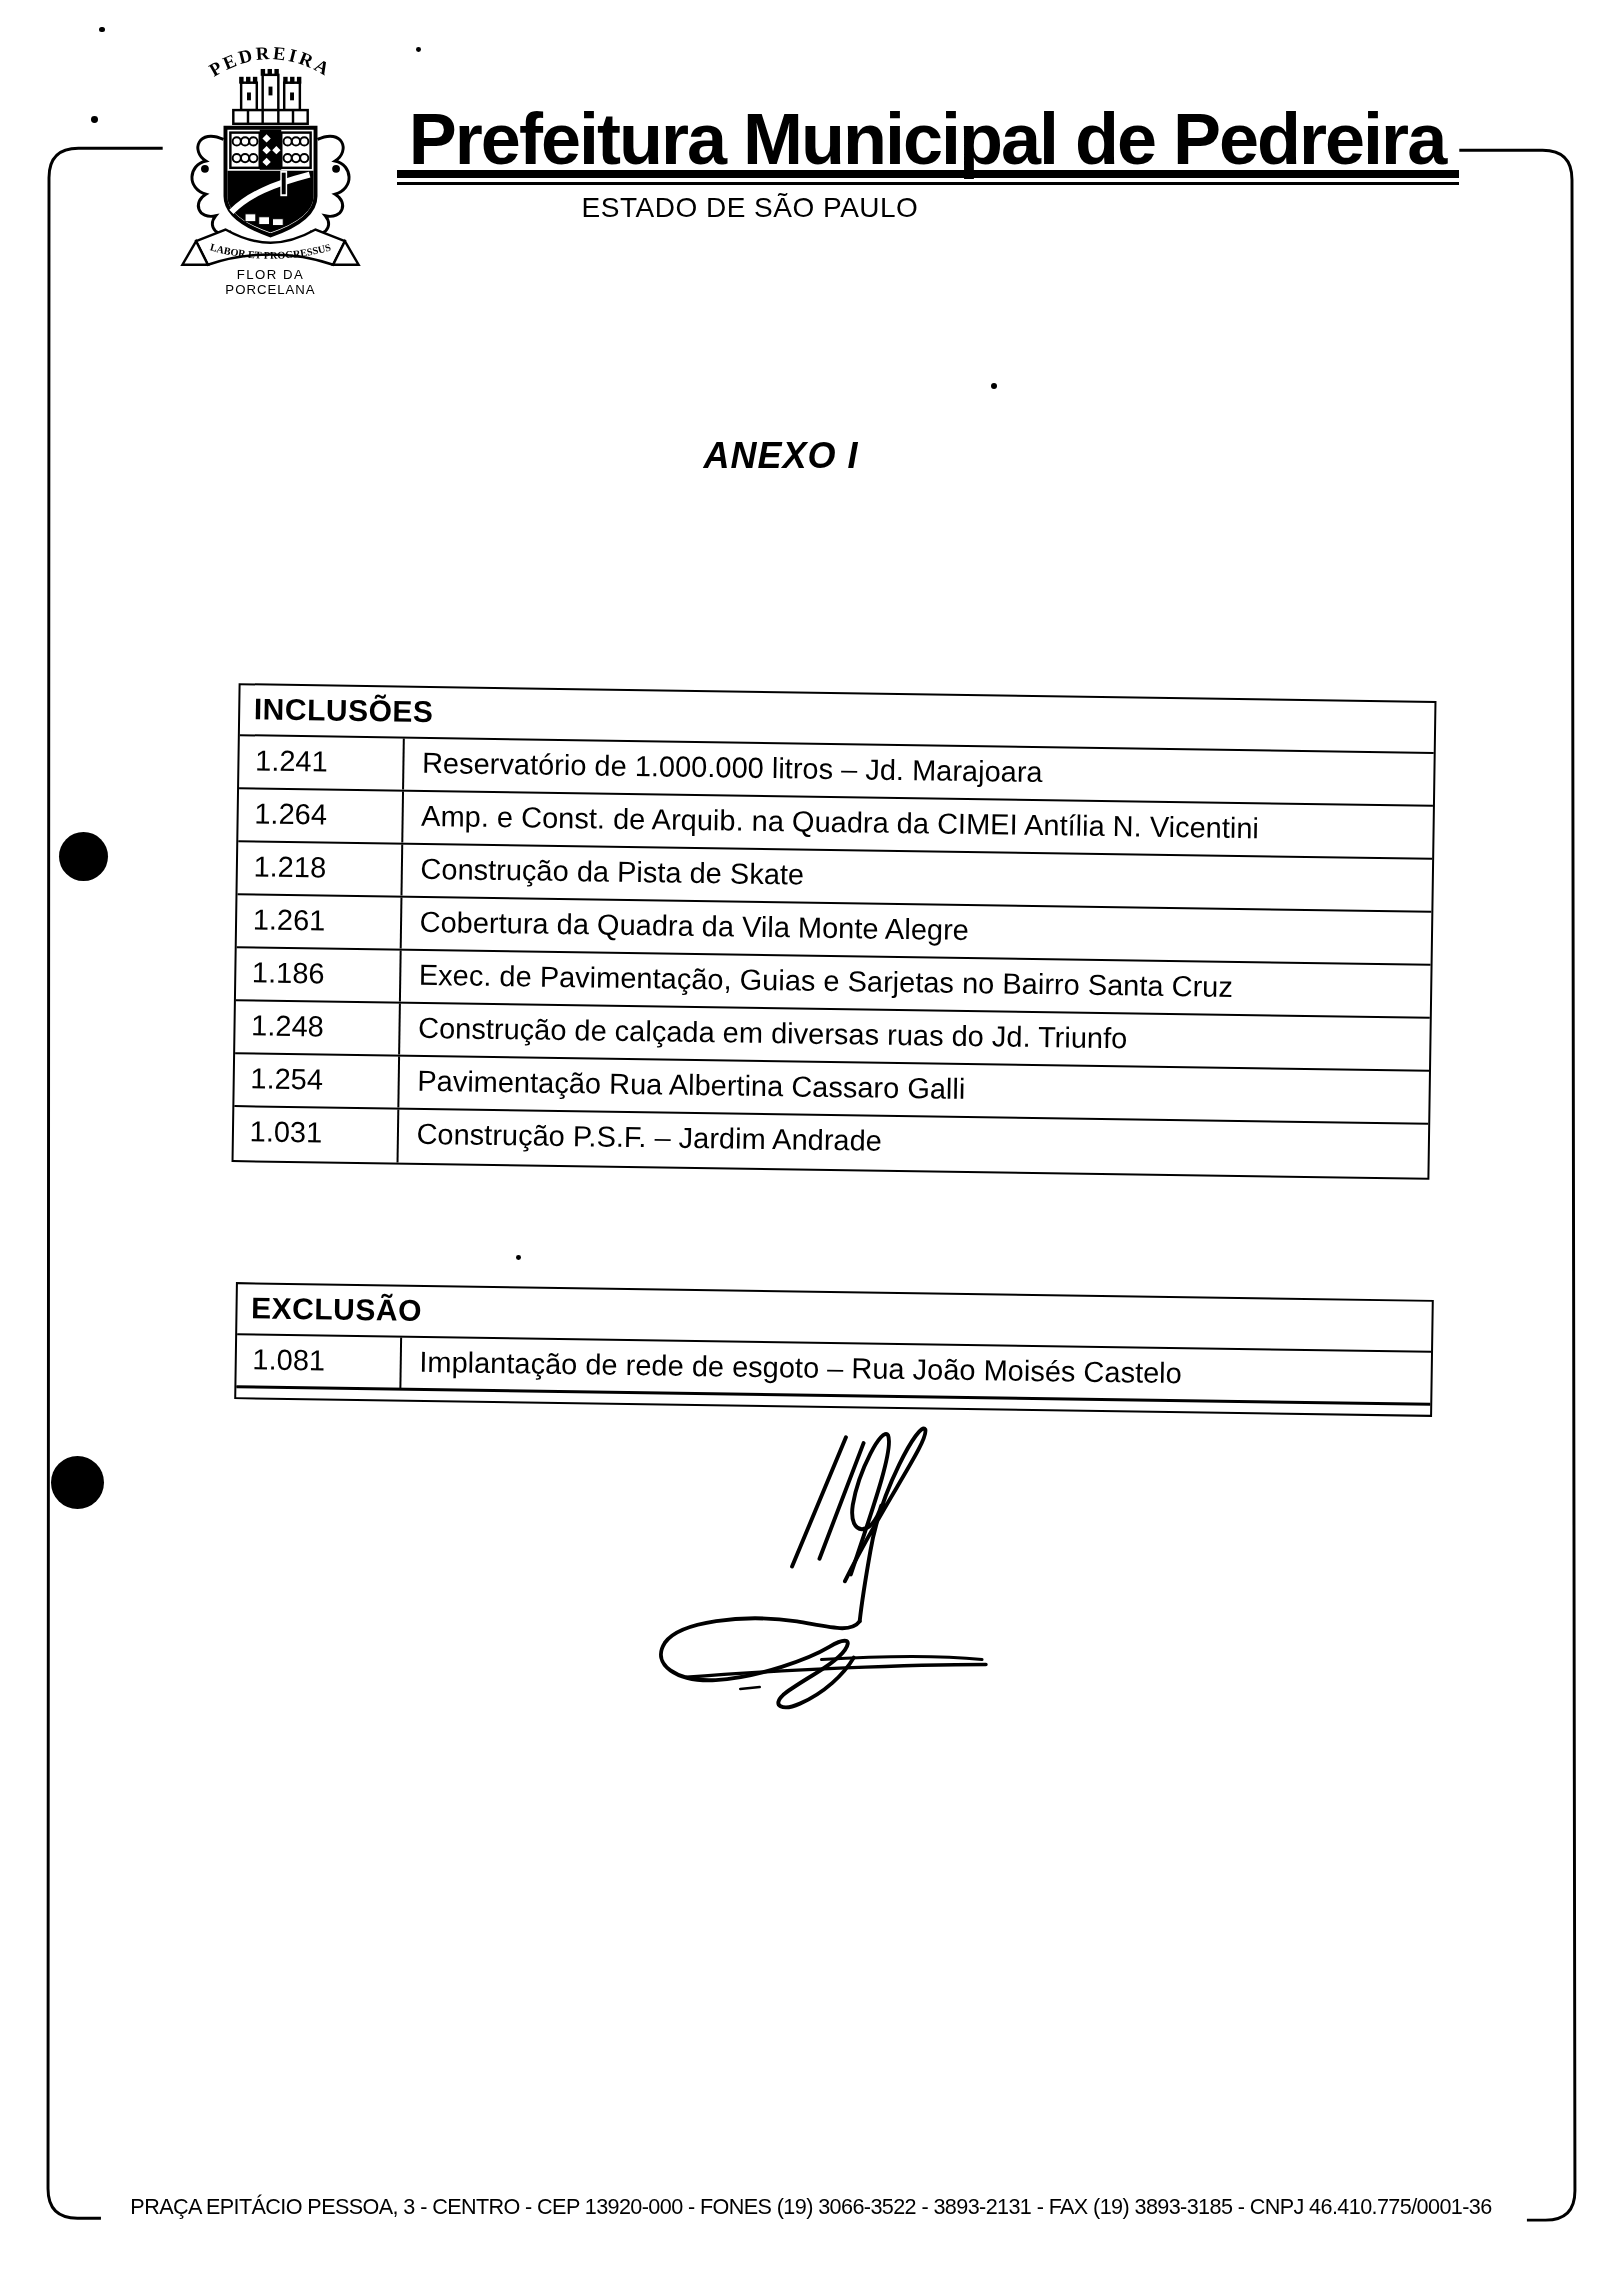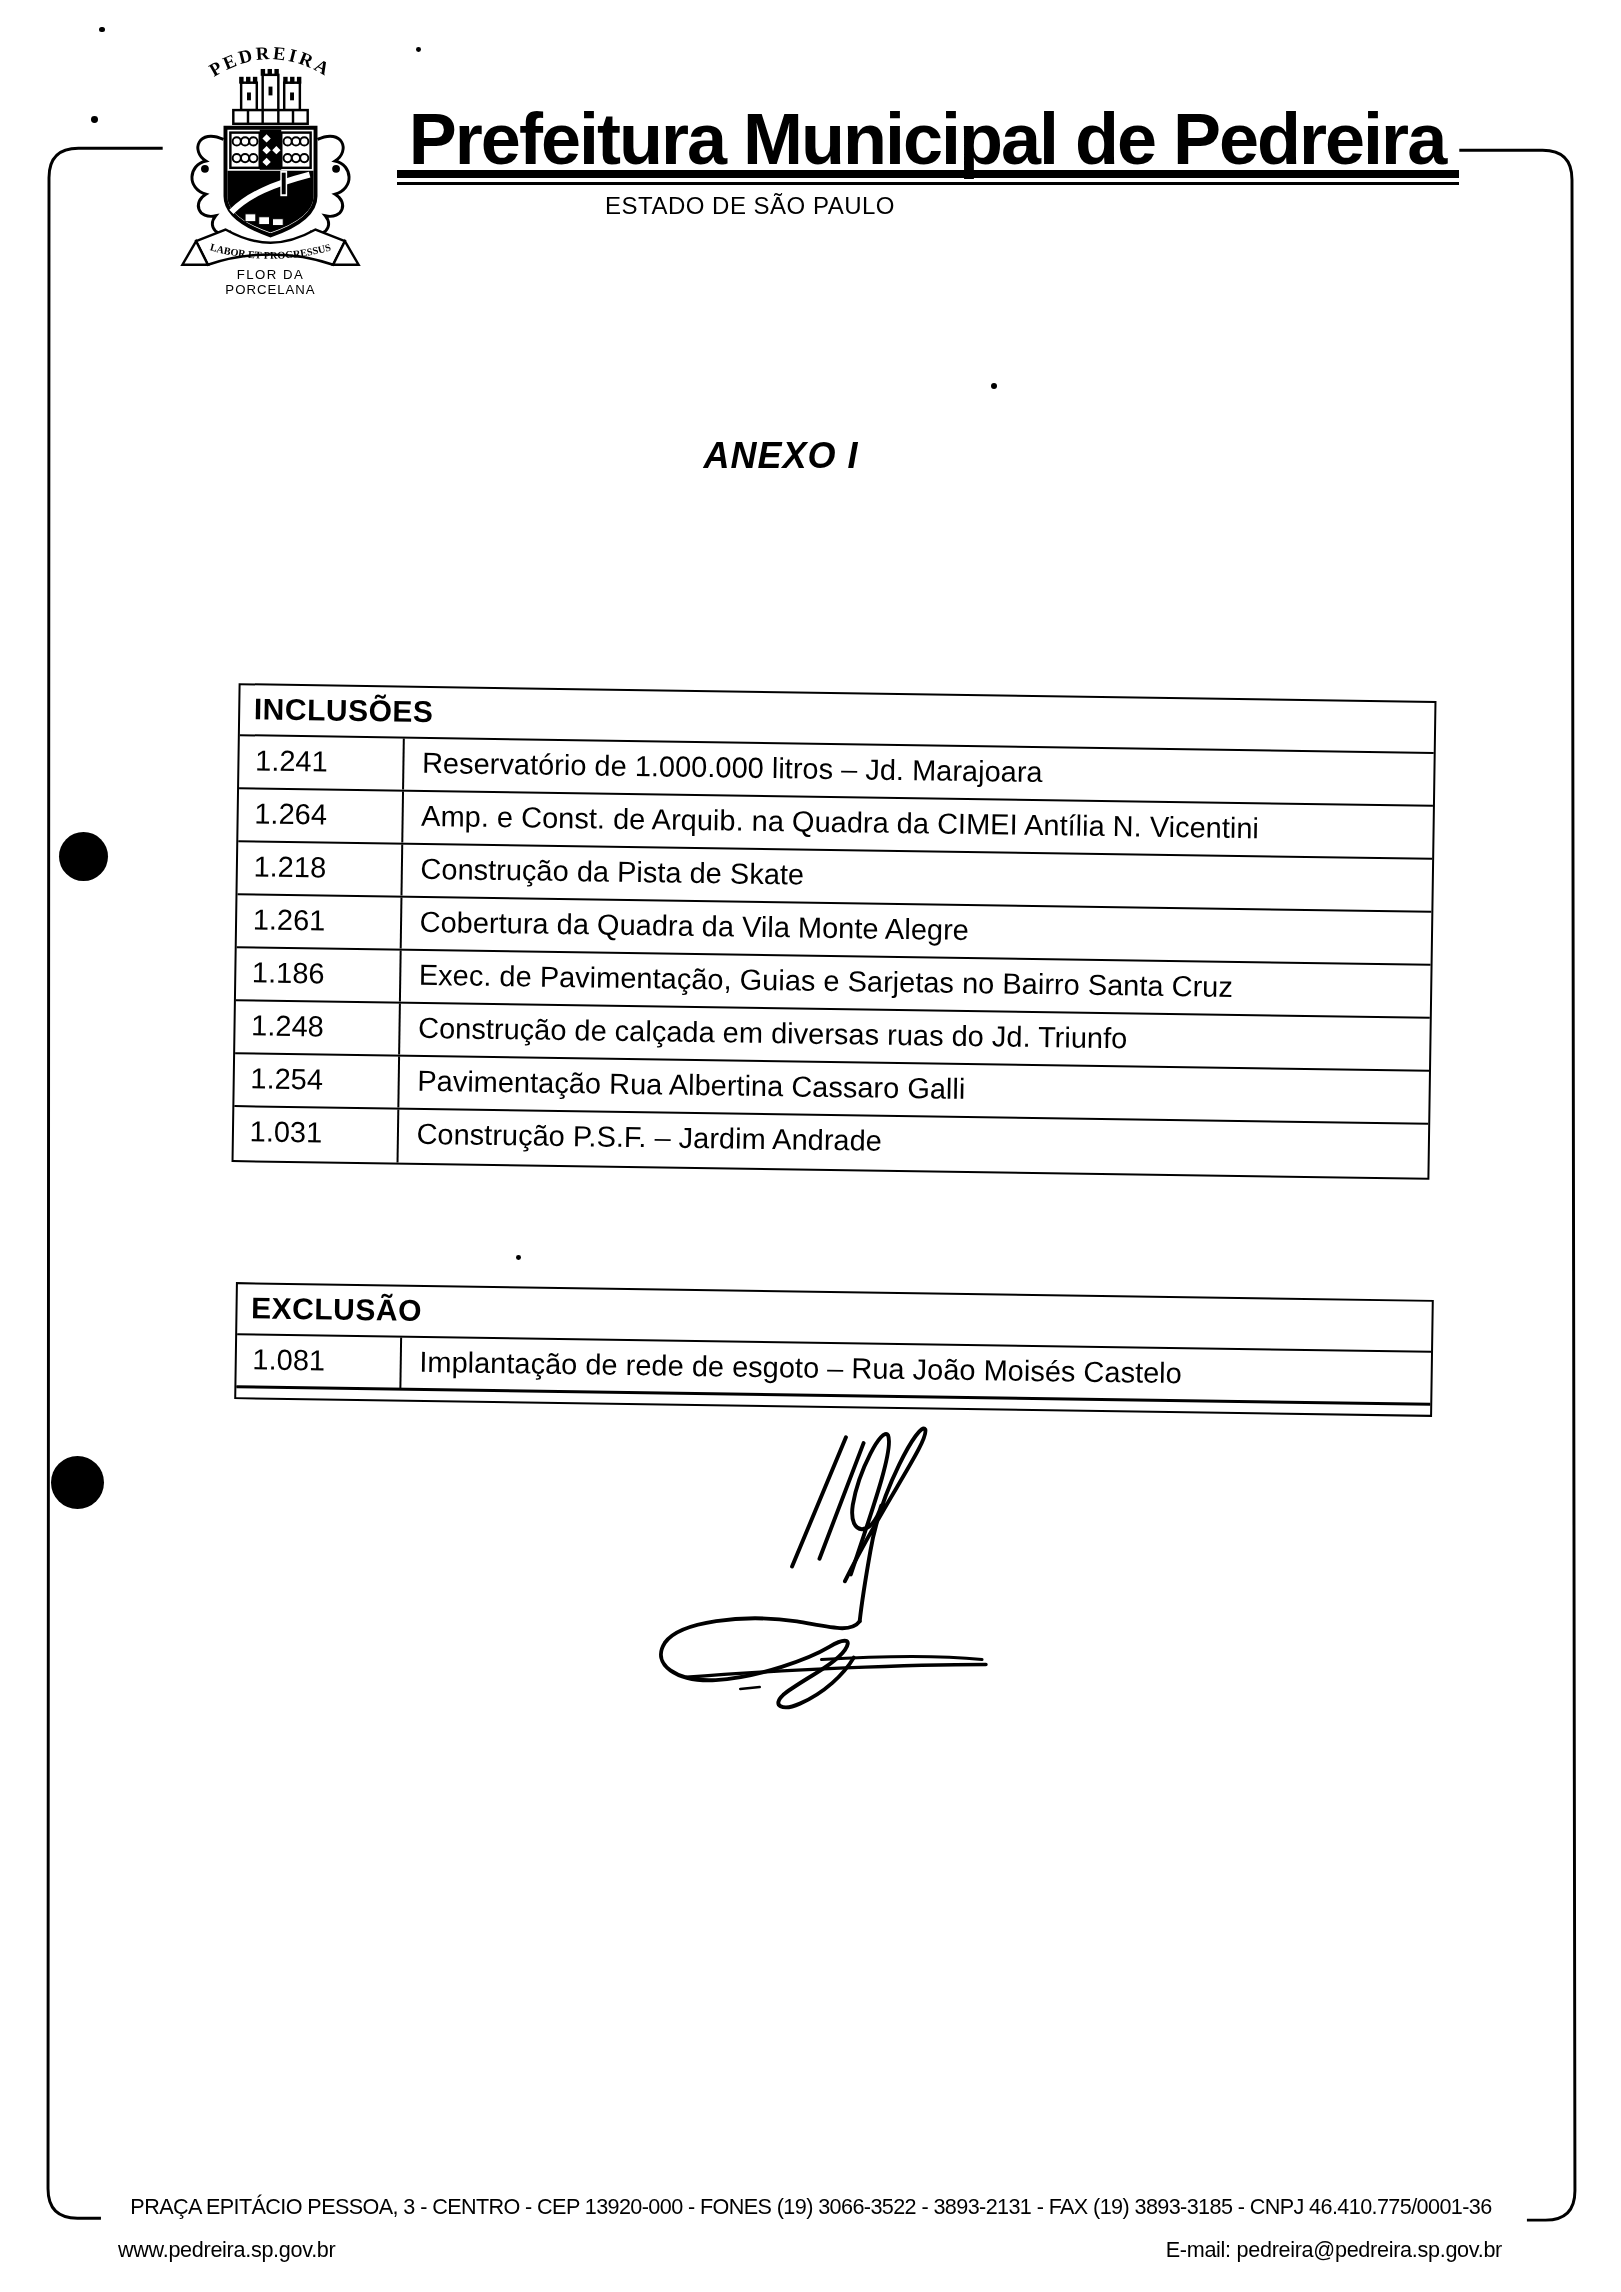--- a/index.html
+++ b/index.html
@@ -15,21 +15,21 @@
   #coat-of-arms{position:absolute;left:155px;top:21.6px;width:231px;height:276px;}
   #main-title{
     position:absolute;left:395px;top:98px;width:1064px;
     font-size:72px;font-weight:bold;letter-spacing:-2px;
     text-align:center;white-space:nowrap;
   }
   #title-rule-thick{position:absolute;left:397px;top:170px;width:1062px;height:7.8px;background:#000;}
   #title-rule-thin{position:absolute;left:397px;top:182px;width:1062px;height:2.9px;background:#000;}
   #subtitle{
     position:absolute;left:581px;top:192px;width:338px;
-    font-size:24px;text-align:center;letter-spacing:0.5px;white-space:nowrap;
+    font-size:28px;text-align:center;letter-spacing:0.5px;white-space:nowrap;
   }
   
   #doc-title{
     position:absolute;left:585px;top:435px;width:392px;
     font-size:36px;font-weight:bold;text-align:center;letter-spacing:1px;font-style:italic;
   }
   
   .table{
     position:absolute;left:235px;width:1198px;
     border:2.9px solid #000;background:#fff;
@@ -228,24 +228,20 @@
       <path d="M268 176 C290 110 312 48 306 34 C300 24 276 70 270 105 C265 138 290 138 299 106"></path>
       <path d="M262 183 C300 105 348 40 344 28 C338 18 298 92 288 152 C282 186 279 206 277 224"></path>
       <path d="M277 224 C268 236 248 230 213 224 C158 216 93 224 78 246 C64 268 90 286 130 284 C175 281 226 262 246 250 C263 240 269 243 262 253 C251 269 214 286 199 299 C187 310 198 316 216 308 C241 297 261 278 271 261"></path>
       <path d="M100 281 C200 273 330 268 406 268" stroke-width="3.5"></path>
       <path d="M238 263 C320 258 372 260 402 263" stroke-width="3"></path>
       <path d="M155 293 L175 291" stroke-width="2.5"></path>
     </g>
   </svg>
 
   <div id="footer-line1">PRAÇA EPITÁCIO PESSOA, 3 - CENTRO - CEP 13920-000 - FONES (19) 3066-3522 - 3893-2131 - FAX (19) 3893-3185 - CNPJ 46.410.775/0001-36</div>
-  <div id="footer-line2">
-    <span>www.pedreira.sp.gov.br</span>
-    <span>E-mail: pedreira@pedreira.sp.gov.br</span>
-  </div>
 
   <div id="punch-top" class="punch"></div>
   <div id="punch-bottom" class="punch"></div>
   <div class="speck" style="left:99px;top:26.5px;width:5.9px;height:5.9px;"></div>
   <div class="speck" style="left:91px;top:116px;width:6.9px;height:6.9px;"></div>
   <div class="speck" style="left:416px;top:47px;width:4.9px;height:4.9px;"></div>
   <div class="speck" style="left:991px;top:383px;width:5.9px;height:5.9px;"></div>
   <div class="speck" style="left:516px;top:1255px;width:4.9px;height:4.9px;"></div>
 
 </div>

